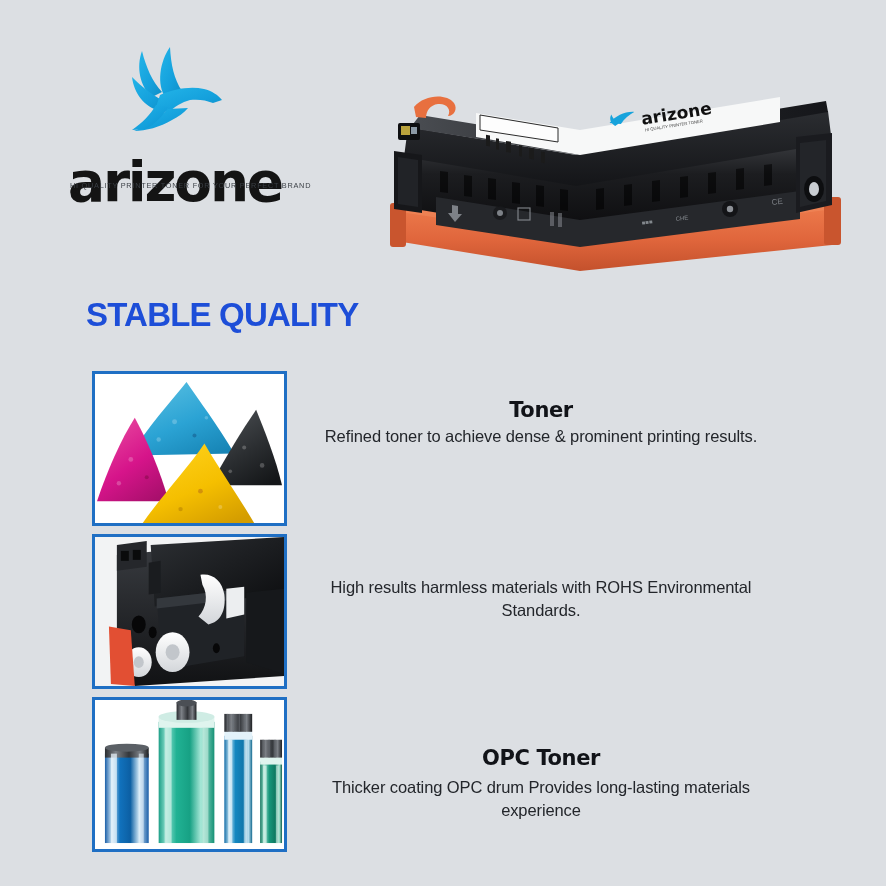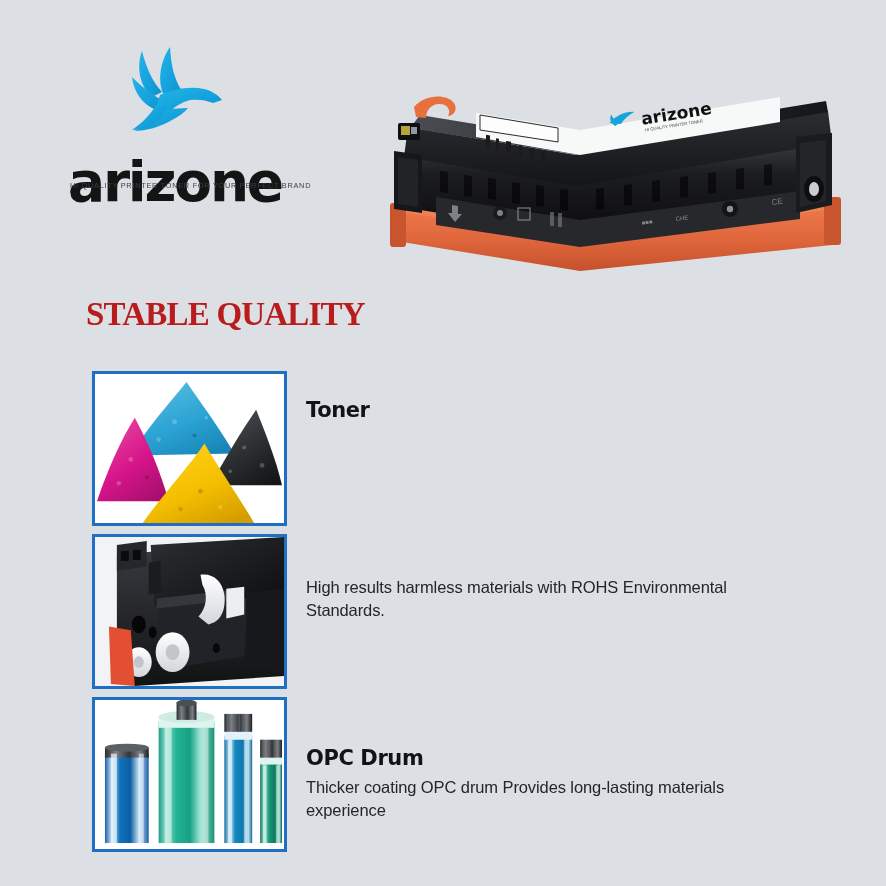--- a/index.html
+++ b/index.html
@@ -52,42 +52,42 @@
     transform-origin:left center;
   }
 
   
   .cartridge { position:absolute; left:380px; top:85px; width:470px; height:190px; }
   .cartridge svg { display:block; width:470px; height:190px; }
 
   
   .section-title {
     position:absolute; left:86px; top:296px;
-    font-family:Liberation Serif, serif;
+    font-family:Liberation Sans, sans-serif;
     font-weight:bold;
     font-size:33px;
     letter-spacing:-0.8px;
-    color:#b91c1c;
+    color:#1d4ed8;
   }
 
   
   .features { position:absolute; left:0; top:371px; width:886px; }
   .feature-row { position:relative; height:163px; }
 
   .thumb {
     position:absolute; left:92px; top:0;
     width:195px; height:155px;
     border:3px solid #1f6fc4;
     background:#ffffff;
     overflow:hidden;
   }
   .thumb .inner { position:absolute; inset:0; }
   .thumb svg { display:block; width:100%; height:100%; }
 
-  .feature-text { position:absolute; left:306px; top:27px; width:470px; }
+  .feature-text { position:absolute; left:306px; top:27px; width:470px;text-align:center; }
   .feature-title {
     font-family:"DejaVu Sans", sans-serif;
     font-weight:bold;
     font-size:21px;
     letter-spacing:-0.4px;
     color:#111318;
     line-height:25px;
   }
   .feature-desc {
     font-family:"Liberation Sans", sans-serif;
@@ -301,20 +301,21 @@
               <circle cx="136" cy="98" r="1.8" fill="#fff"></circle>
             <circle cx="106" cy="118" r="2.4" fill="#603"></circle>
               <circle cx="126" cy="134" r="2" fill="#fff"></circle>
             <circle cx="86" cy="136" r="2.2" fill="#630"></circle>
           </g>
         </svg>
       </div>
     </div>
     <div class="feature-text">
       <div class="feature-title">Toner</div>
+      <div class="feature-desc">Refined toner to achieve dense &amp; prominent printing results.</div>
     </div>
   </div>
 
   <div class="feature-row row-2">
     <div class="thumb">
       <div class="inner">
         <svg viewBox="0 0 190 150" preserveAspectRatio="none" xmlns="http://www.w3.org/2000/svg">
           <defs>
             <linearGradient id="pp1" x1="0" y1="0" x2="0" y2="1">
               <stop offset="0%" stop-color="#3a3d42"></stop>
@@ -445,18 +446,18 @@
             <line x1="169" y1="40" x2="169" y2="58"></line>
               <line x1="175" y1="40" x2="175" y2="58"></line>
             <line x1="181" y1="40" x2="181" y2="58"></line>
           </g>
           <rect x="169" y="66" width="3.5" height="78" fill="#ddf5ec" opacity="0.7"></rect>
           <rect x="182" y="66" width="3" height="78" fill="#ddf5ec" opacity="0.5"></rect>
         </svg>
       </div>
     </div>
     <div class="feature-text">
-      <div class="feature-title">OPC Drum</div>
+      <div class="feature-title">OPC Toner</div>
       <div class="feature-desc">Thicker coating OPC drum Provides long-lasting materials experience</div>
     </div>
   </div>
 
 </div>
 
 </body></html>

